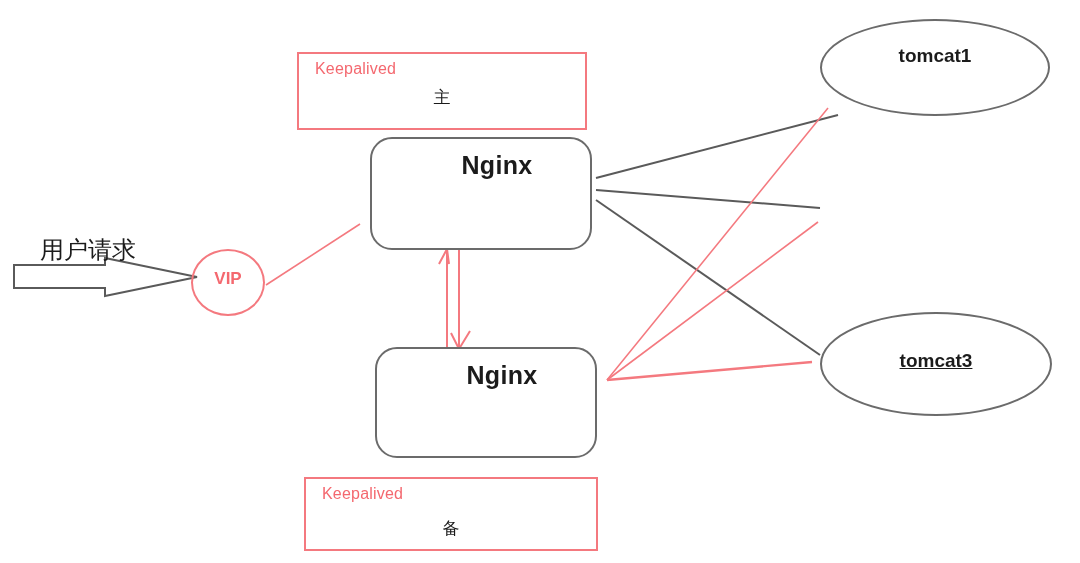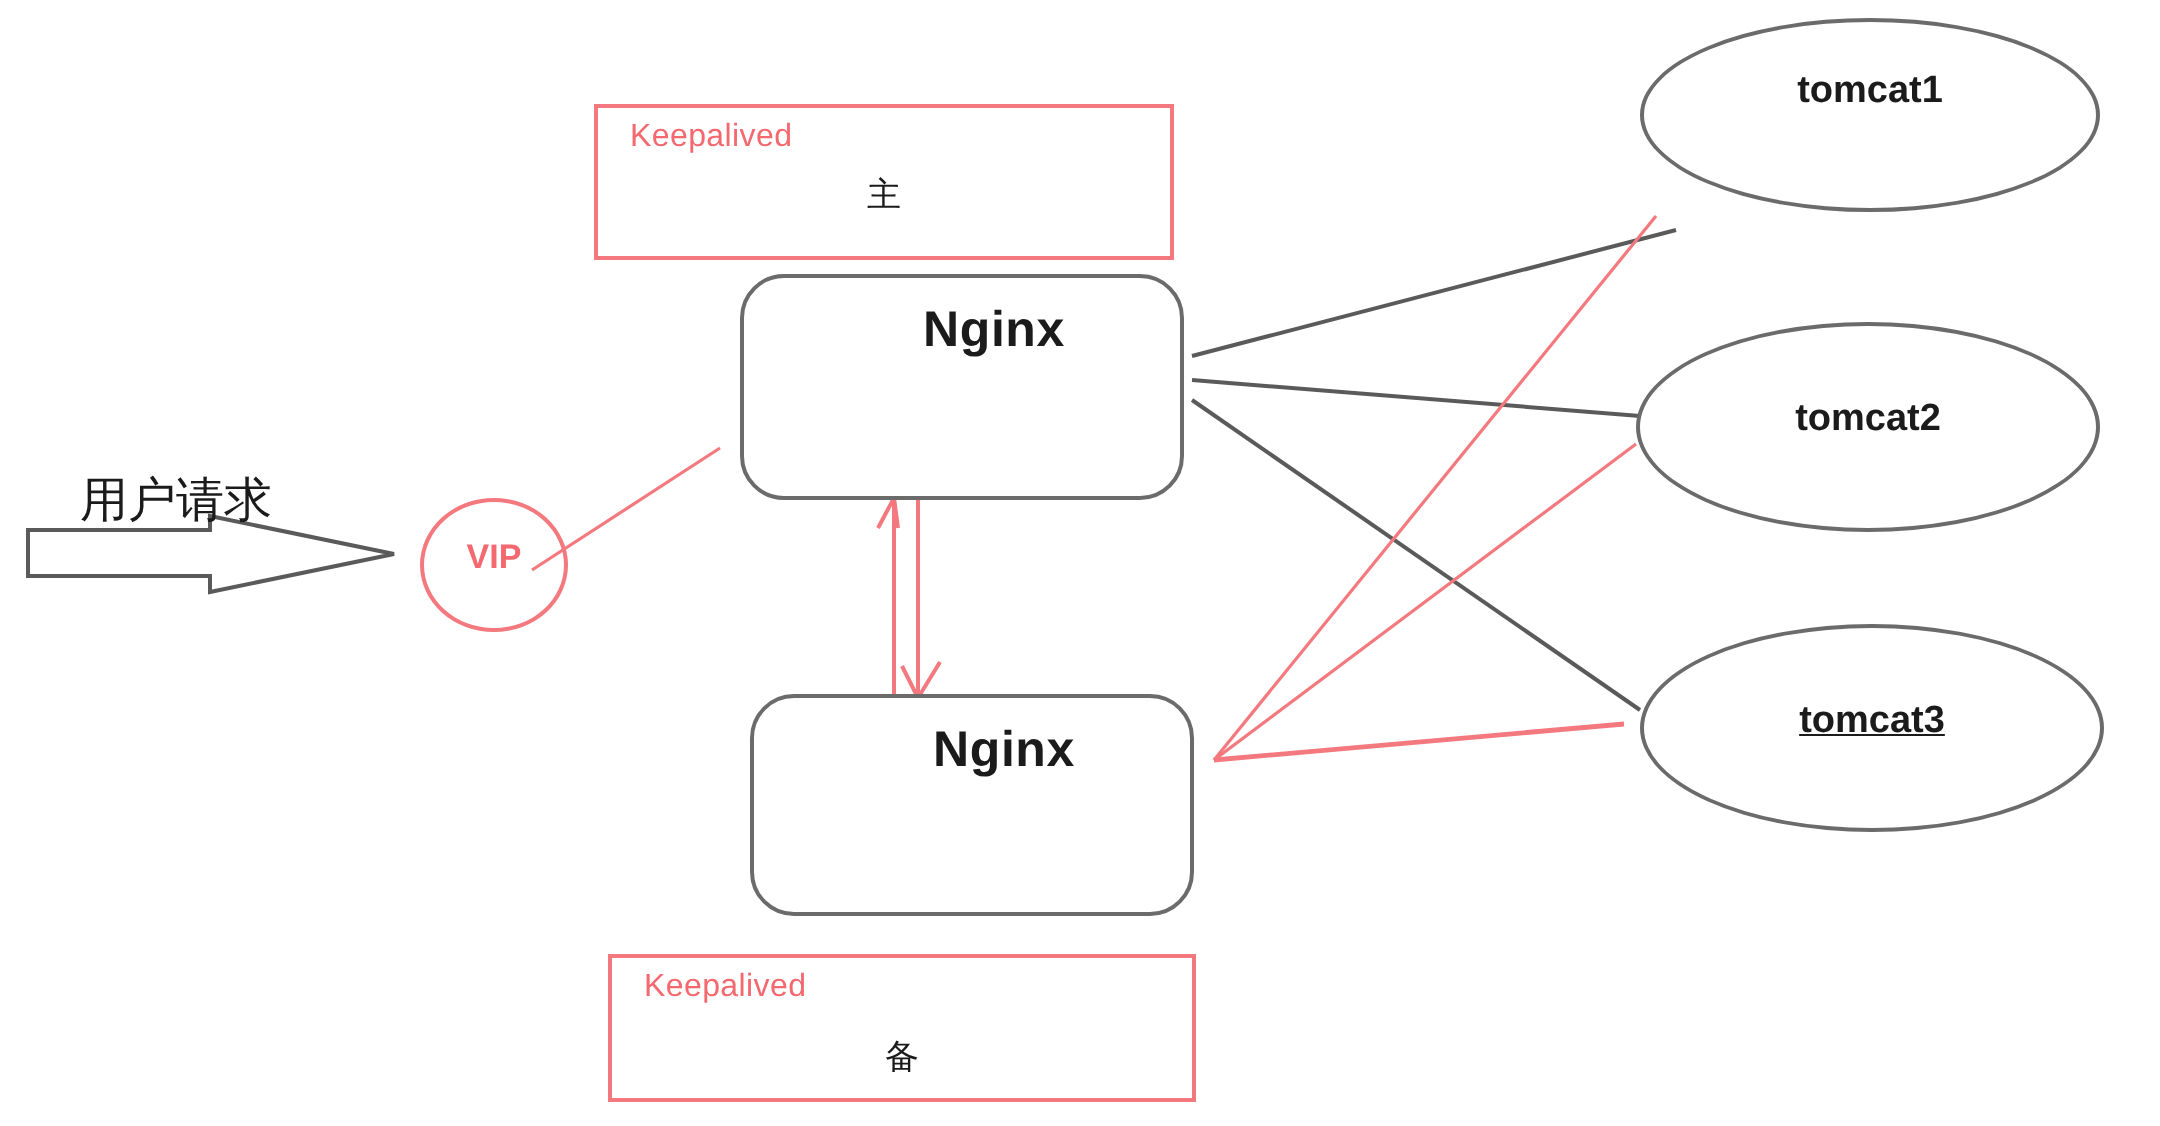--- a/index.html
+++ b/index.html
@@ -141,21 +141,21 @@
 
     <line x1="447" y1="348" x2="447" y2="250" stroke="#f4797f" stroke-width="2"></line>
     <polyline points="439,264 447,249 449,264" fill="none" stroke="#f4797f" stroke-width="2"></polyline>
 
     <line x1="459" y1="250" x2="459" y2="348" stroke="#f4797f" stroke-width="2"></line>
     <polyline points="451,333 459,349 470,331" fill="none" stroke="#f4797f" stroke-width="2"></polyline>
   </svg>
 
   <div class="req-text" style="left:40px; top:234px;">用户请求</div>
 
-  <div class="node vip" style="left:210px; top:249px; width:74px; height:67px;">
+  <div class="node vip" style="left:191px; top:249px; width:74px; height:67px;">
     <div class="v-label">VIP</div>
   </div>
 
   <div class="node kbox top" style="left:297px; top:52px; width:290px; height:78px;">
     <div class="k-label">Keepalived</div>
     <div class="k-role">主</div>
   </div>
 
   <div class="node nginx" style="left:370px; top:137px; width:222px; height:113px;">
     <div class="n-label">Nginx</div>
@@ -163,25 +163,22 @@
 
   <div class="node nginx" style="left:375px; top:347px; width:222px; height:111px;">
     <div class="n-label">Nginx</div>
   </div>
 
   <div class="node kbox bottom" style="left:304px; top:477px; width:294px; height:74px;">
     <div class="k-label">Keepalived</div>
     <div class="k-role">备</div>
   </div>
 
-  <div class="node tomcat t1" style="left:820px; top:9px; width:230px; height:97px;">
+  <div class="node tomcat t1" style="left:820px; top:19px; width:230px; height:97px;">
     <div class="t-label">tomcat1</div>
   </div>
 
-  <div class="node tomcat t2" style="left:818px; top:161px; width:232px; height:105px;">
-    <div class="t-label">tomcat2</div>
-  </div>
 
   <div class="node tomcat t3" style="left:820px; top:312px; width:232px; height:104px;">
     <div class="t-label">tomcat3</div>
   </div>
 
 </div>
 
 </body></html>

